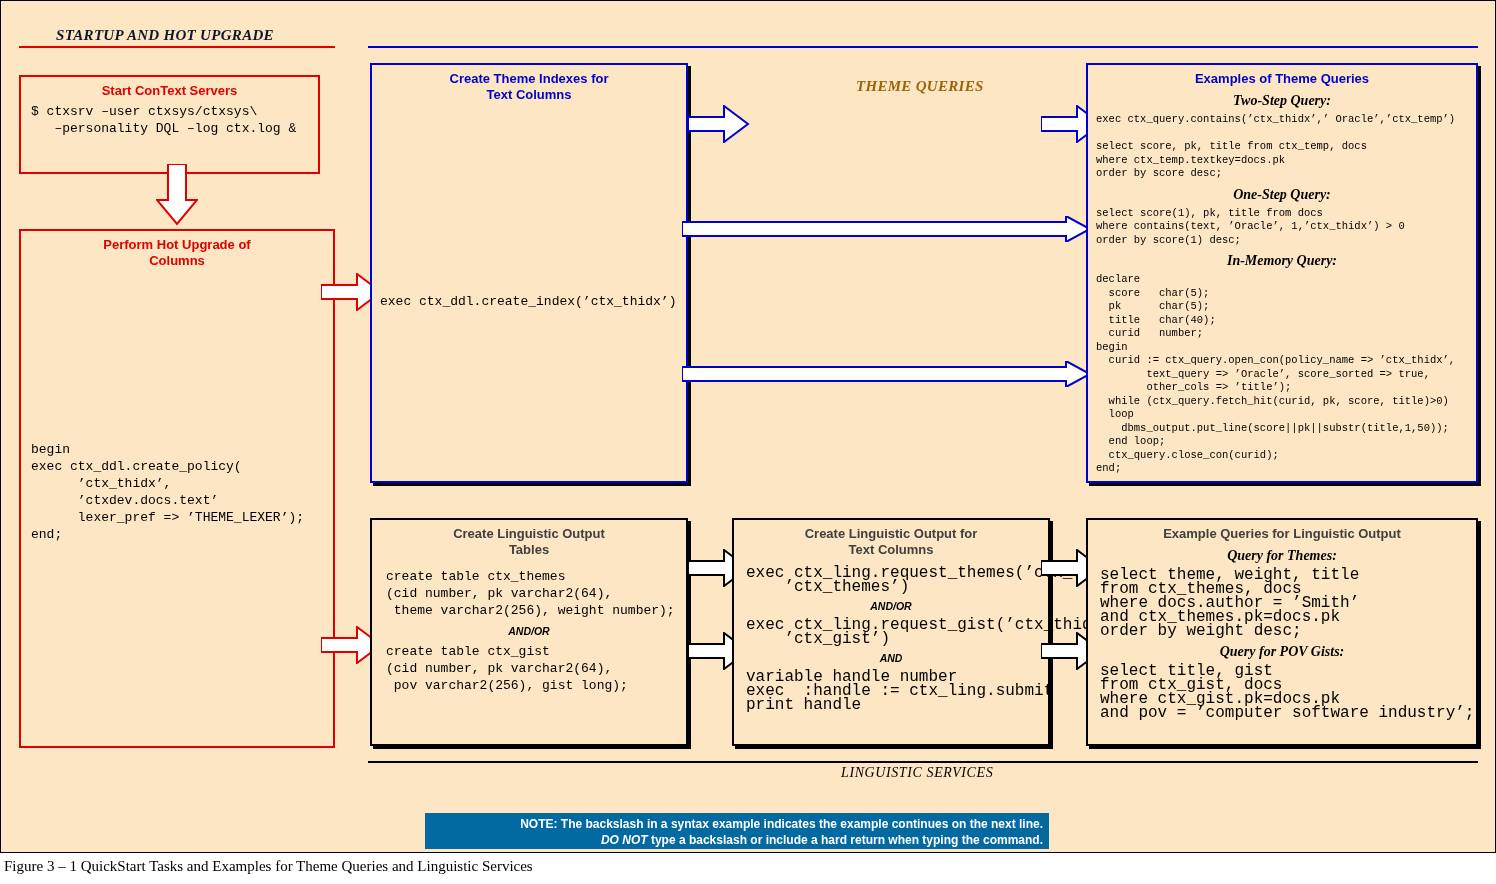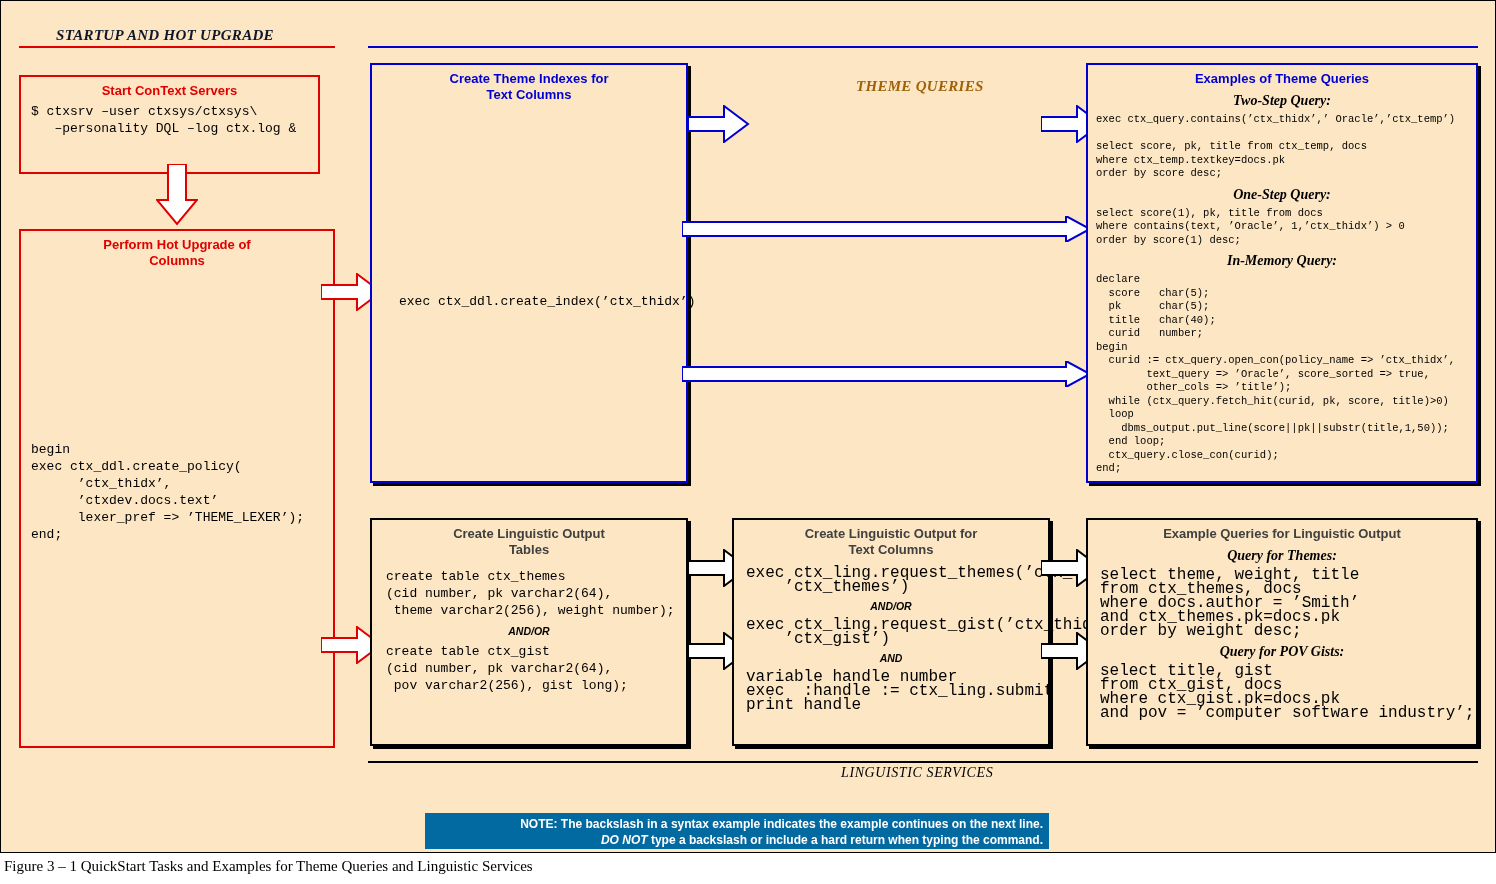--- a/index.html
+++ b/index.html
@@ -181,21 +181,21 @@
       <polygon points="0,12 36,12 36,1 60,19 36,37 36,26 0,26" fill="#ffffff" stroke="#e00000" stroke-width="2"></polygon>
     </svg>
 
     <svg class="arrow-right" style="left:320px; top:625px;" width="62" height="38">
       <polygon points="0,12 36,12 36,1 60,19 36,37 36,26 0,26" fill="#ffffff" stroke="#e00000" stroke-width="2"></polygon>
     </svg>
 
     <div class="box blue shadow-r" style="left:369px; top:62px; width:318px; height:420px;">
       <div class="box-title blue" style="white-space:pre-line;">Create Theme Indexes for
 Text Columns</div>
-      <div class="code" style="margin-top:190px; margin-left:27px;">exec ctx_ddl.create_index(’ctx_thidx’)</div>
+      <div class="code" style="margin-top:190px; margin-left:8px;">exec ctx_ddl.create_index(’ctx_thidx’)</div>
     </div>
 
     <svg class="arrow-right" style="left:687px; top:104px;" width="62" height="38">
       <polygon points="0,12 36,12 36,1 60,19 36,37 36,26 0,26" fill="#ffffff" stroke="#0000d0" stroke-width="2"></polygon>
     </svg>
 
 
     <svg class="arrow-right" style="left:1040px; top:104px;" width="62" height="38">
       <polygon points="0,12 36,12 36,1 60,19 36,37 36,26 0,26" fill="#ffffff" stroke="#0000d0" stroke-width="2"></polygon>
     </svg>

